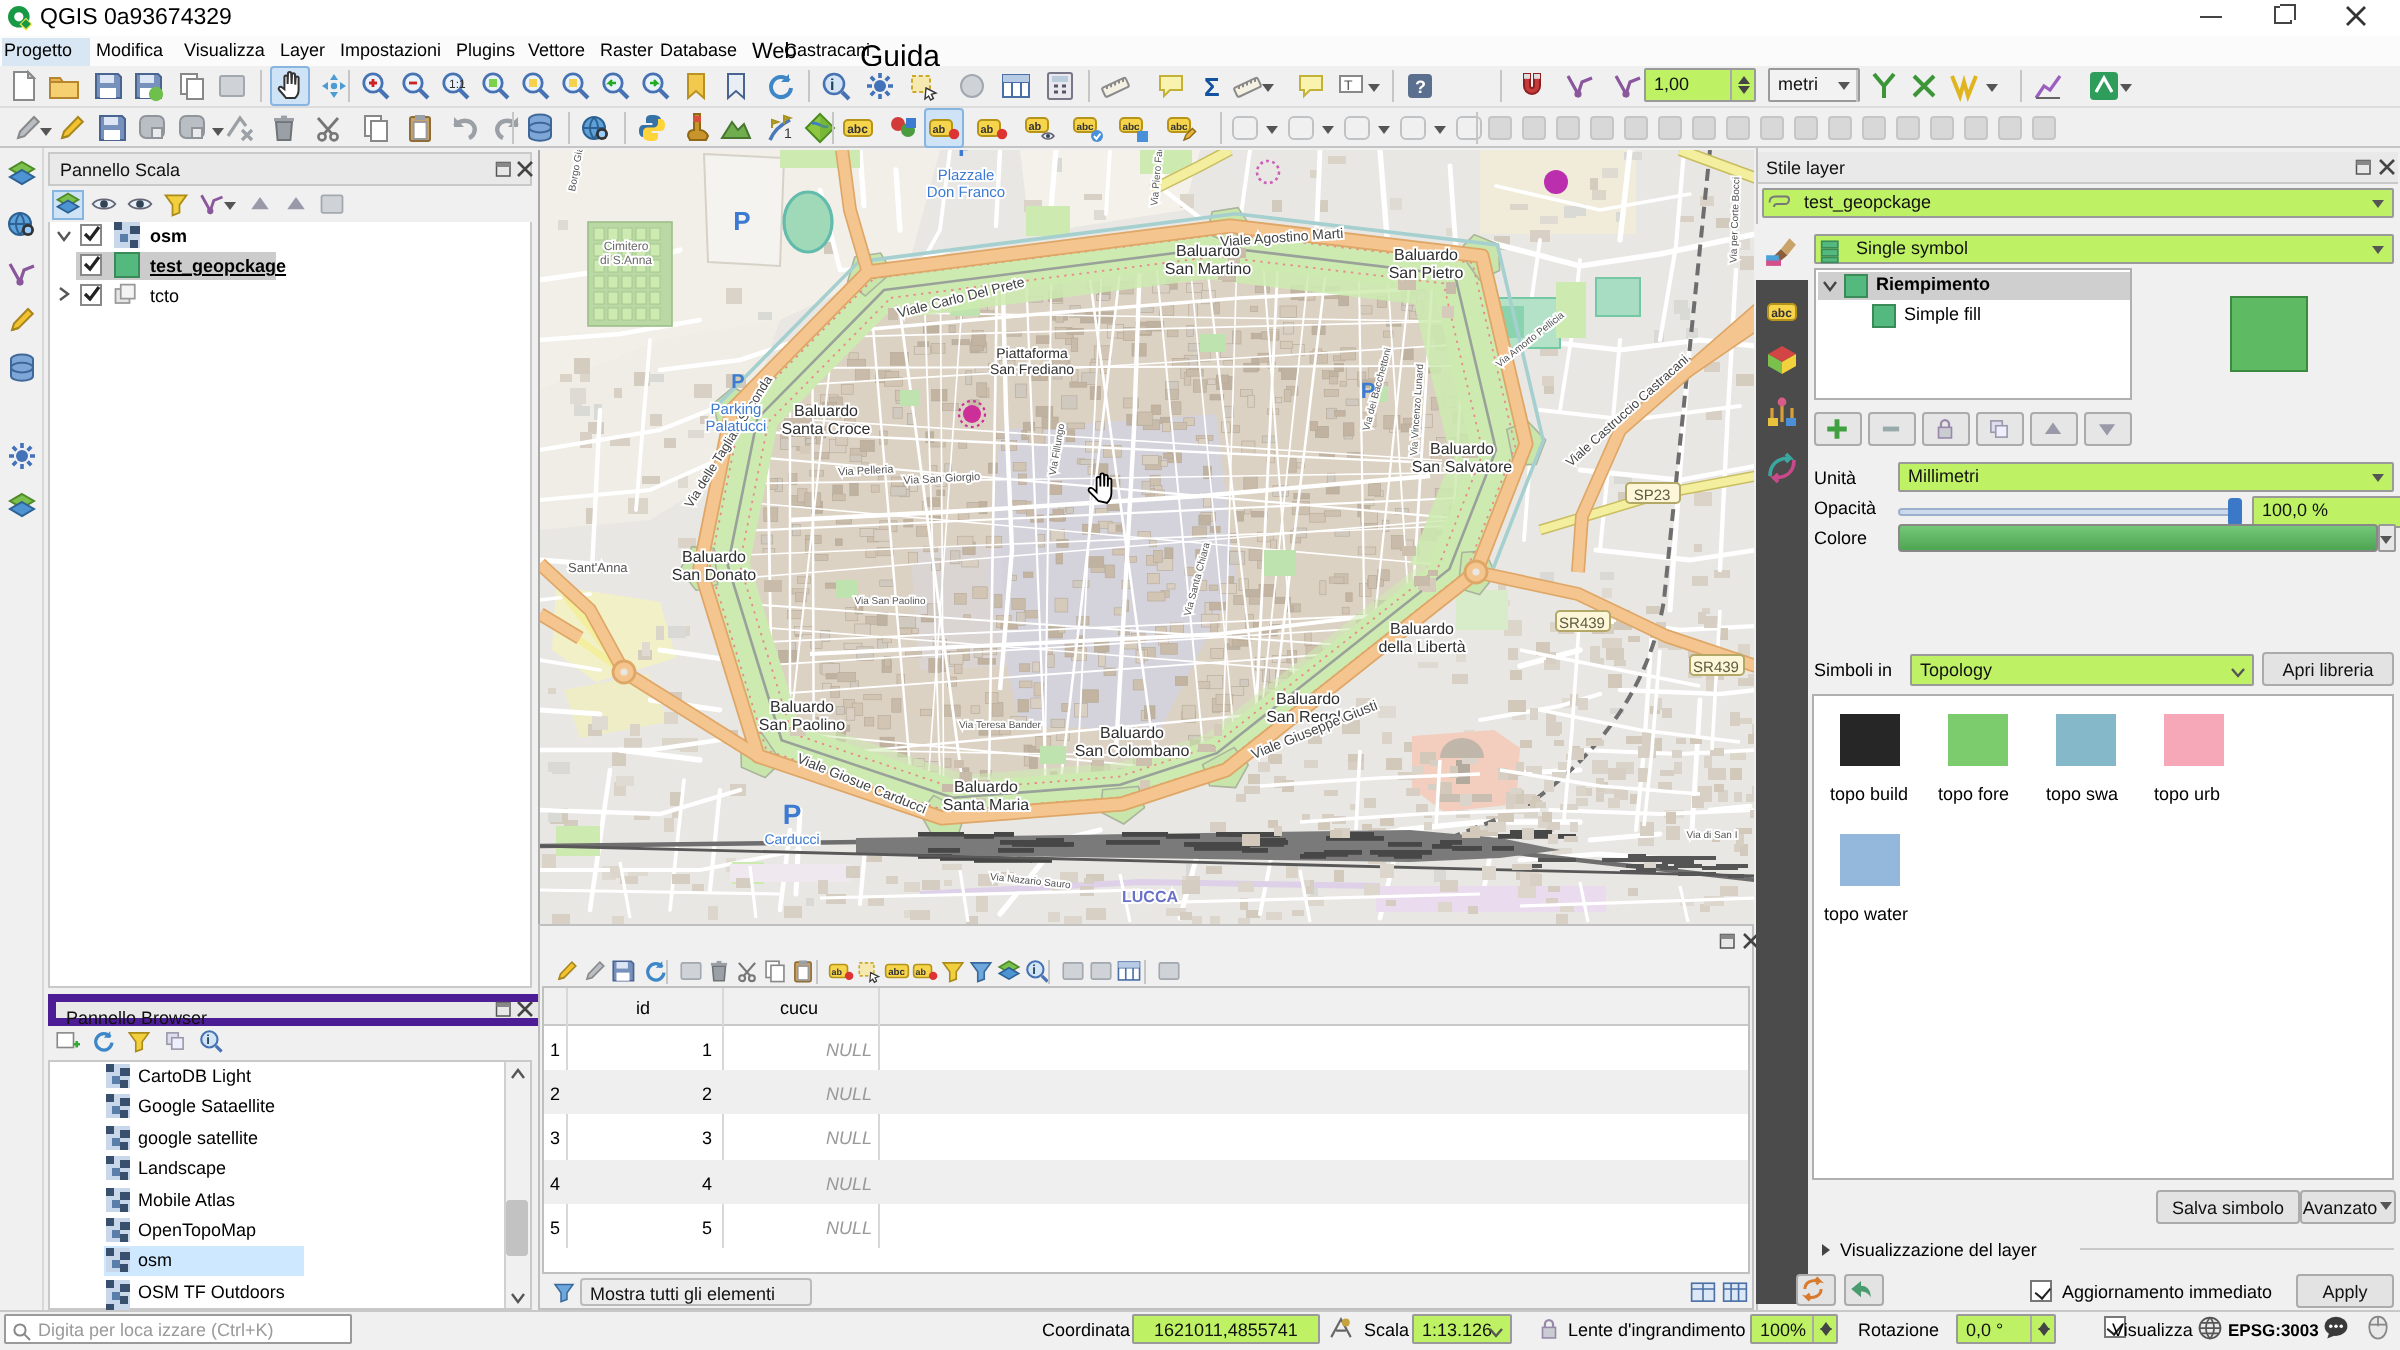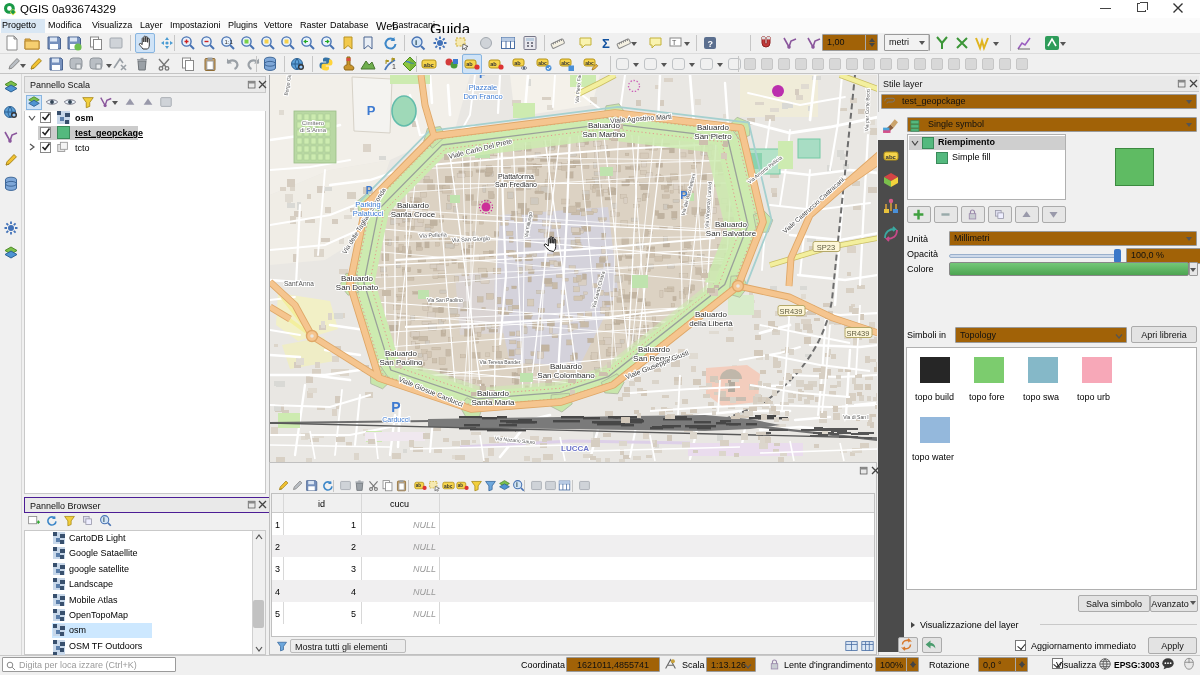--- a/index.html
+++ b/index.html
@@ -1,20 +1,20 @@
 <!DOCTYPE html>
 <html><head><meta charset="utf-8">
 <style>
 * { margin:0; padding:0; box-sizing:border-box; }
 html,body { width:1200px; height:675px; overflow:hidden; }
 body { font-family:"Liberation Sans", sans-serif; font-size:9px; background:#f0f0f0; position:relative; }
 .abs { position:absolute; }
 .panelhdr { background:#e9e9e9; border-bottom:1px solid #c9c9c9; font-size:9px; color:#111; }
 .btn { background:#e3e3e3; border:1px solid #ababab; border-radius:2px; font-size:9px; color:#111; text-align:center; }
-.combo { background:#a16207; border:1px solid #9a9a9a; border-radius:1px; font-size:9px; color:#111; }
+.combo { background:#bef264; border:1px solid #9a9a9a; border-radius:1px; font-size:9px; color:#111; }
 .carrow { position:absolute; right:4px; top:50%; margin-top:-2px; width:0; height:0; border-left:3.5px solid transparent; border-right:3.5px solid transparent; border-top:4.5px solid #555; }
 .toolsep { position:absolute; width:1px; background:#c6c6c6; }
 svg { display:block; }
 .spin { position:absolute; width:12px; border-left:1px solid #aaa; top:0; bottom:0; right:0; }
 .spin:before { content:""; position:absolute; left:3px; top:3px; width:0; height:0; border-left:3px solid transparent; border-right:3px solid transparent; border-bottom:4px solid #444; }
 .spin:after { content:""; position:absolute; left:3px; bottom:3px; width:0; height:0; border-left:3px solid transparent; border-right:3px solid transparent; border-top:4px solid #444; }
 .cbx { display:inline-block; width:11px; height:11px; background:#fff; border:1px solid #777; position:relative; vertical-align:-2px; }
 .cbx:after { content:""; position:absolute; left:2.5px; top:0.5px; width:3.5px; height:6px; border:solid #222; border-width:0 1.6px 1.6px 0; transform:rotate(40deg); }
 </style></head><body>
 
@@ -496,21 +496,21 @@
   </svg>
 <div class="abs" style="left:40px;top:142px;width:11px;height:11px;background:#fff;border:1px solid #888"></div>
 <svg class="abs" style="left:41px;top:142px" width="10" height="10" viewBox="0 0 10 10">
     <path d="M1.5 5 L4 7.5 L8.5 1.5" fill="none" stroke="#222" stroke-width="1.6"></path>
   </svg>
 <svg class="abs" style="left:56px;top:141px" width="14" height="14" viewBox="0 0 16 16">
     <rect x="2" y="4" width="8" height="8" fill="#e6e6e6" stroke="#999"></rect>
     <rect x="5" y="1.5" width="8" height="8" fill="#f4f4f4" stroke="#999"></rect>
   </svg>
 <span class="abs" style="left:75px;top:143px;color:#000">tcto</span>
-<div class="abs panelhdr" style="left:24px;top:497px;width:268px;height:16px;line-height:16px;border:1px solid #4c1d95"><span style="margin-left:5px">Pannello Browser</span></div>
+<div class="abs panelhdr" style="left:24px;top:497px;width:268px;height:16px;line-height:16px;border:4px solid #4c1d95"><span style="margin-left:5px">Pannello Browser</span></div>
 <svg class="abs" style="left:246px;top:499px" width="12" height="12" viewBox="0 0 16 16">
     <rect x="3" y="3" width="9" height="9" fill="#e8e8e8" stroke="#555"></rect>
     <rect x="3" y="3" width="9" height="3" fill="#888"></rect>
   </svg>
 <svg class="abs" style="left:258px;top:500px" width="9" height="9" viewBox="0 0 9 9">
     <path d="M1 1 L8 8 M8 1 L1 8" stroke="#444" stroke-width="1.3"></path>
   </svg>
 <svg class="abs" style="left:27px;top:514px" width="13" height="13" viewBox="0 0 16 16">
     <rect x="2" y="3" width="10" height="9" fill="#fff" stroke="#888"></rect>
     <path d="M12 10 h4 M14 8 v4" stroke="#3a3" stroke-width="1.6"></path>

